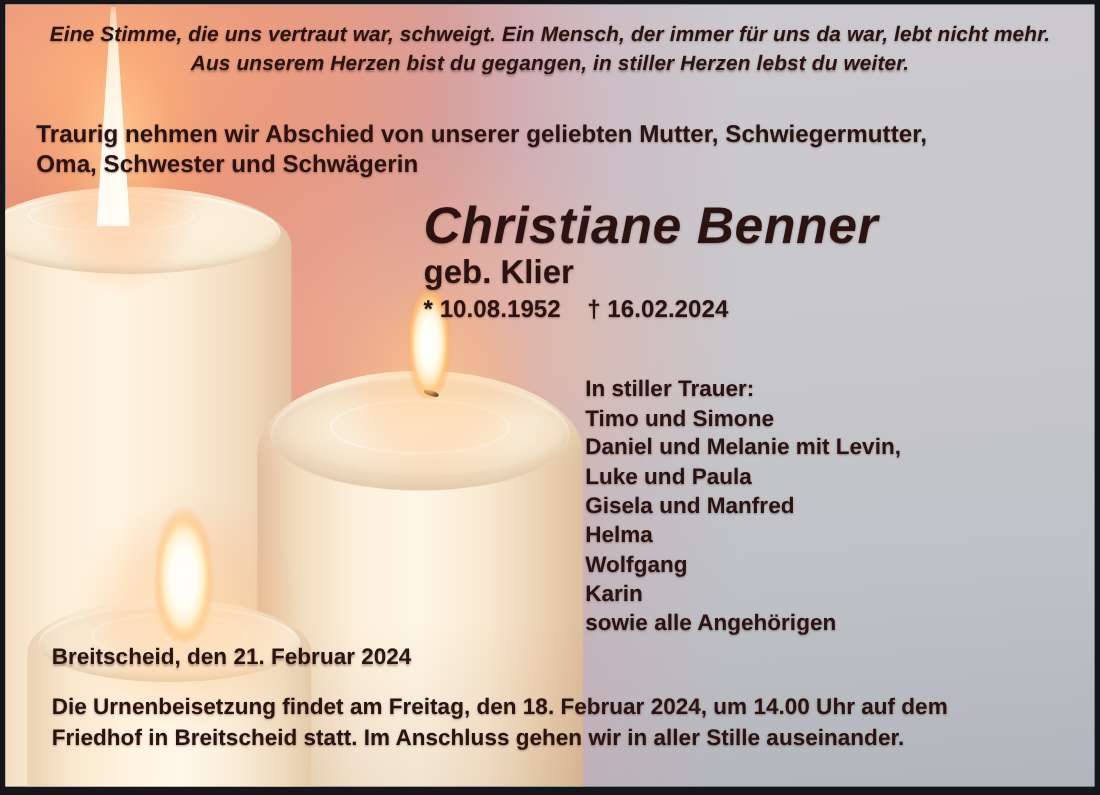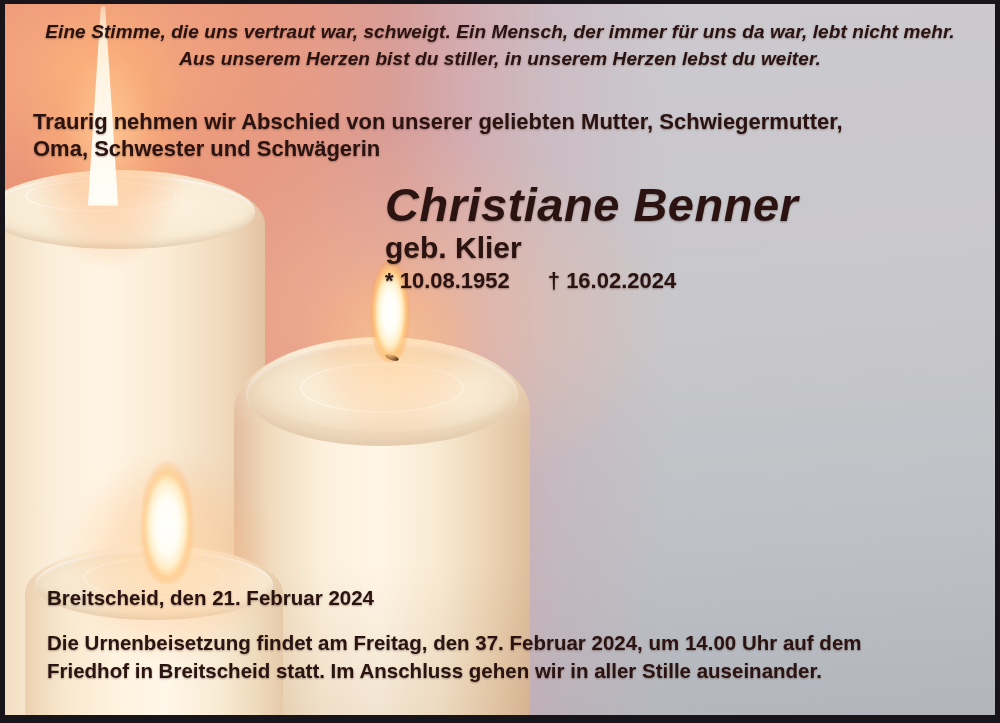--- a/index.html
+++ b/index.html
@@ -122,21 +122,21 @@
 
   .verse { position:absolute; left:0; right:0; top:14px; text-align:center;
     font-style:italic; font-size:19px; line-height:27px; letter-spacing:0.1px; }
 
   .intro { position:absolute; left:28px; top:104px; font-size:22px; line-height:27px; }
 
   .center-col { position:absolute; left:380px; width:552px; top:175px; text-align:left; }
   .name { font-size:47px; font-style:italic; line-height:52px; letter-spacing:0.5px; }
   .maiden { font-size:30px; margin-top:4px; line-height:26px; }
   .dates { font-size:22px; margin-top:7px; line-height:26px; }
-  .dates .birth { margin-right:38px; }
+  .dates .birth { margin-right:24px; }
 
   .mourners { position:absolute; left:527px; top:337px; font-size:20.5px; line-height:26.6px; }
 
   .city-date { position:absolute; left:42px; top:582px; font-size:20.5px; }
 
   .funeral { position:absolute; left:42px; top:625px; font-size:20.5px; line-height:27.5px; }
 </style>
 </head>
 <body>
 
@@ -173,38 +173,49 @@
 
     <div class="glow glow-front"></div>
     <div class="wick wick-front"></div>
     <div class="flame flame-front"></div>
   </div>
 
   <div class="content">
 
     <div class="verse">
       <div>Eine Stimme, die uns vertraut war, schweigt. Ein Mensch, der immer für uns da war, lebt nicht mehr.</div>
-      <div>Aus unserem Herzen bist du stiller, in unserem Herzen lebst du weiter.</div>
+      <div>Aus unserem Herzen bist du gegangen, in stiller Herzen lebst du weiter.</div>
     </div>
 
     <div class="intro">
       <div>Traurig nehmen wir Abschied von unserer geliebten Mutter, Schwiegermutter,</div>
       <div>Oma, Schwester und Schwägerin</div>
     </div>
 
     <div class="center-col">
       <div class="name">Christiane Benner</div>
       <div class="maiden">geb. Klier</div>
       <div class="dates">
         <span class="birth">* 10.08.1952</span><span>† 16.02.2024</span>
       </div>
     </div>
 
+    <div class="mourners">
+      <div>In stiller Trauer:</div>
+      <div>Timo und Simone</div>
+      <div>Daniel und Melanie mit Levin,</div>
+      <div>Luke und Paula</div>
+      <div>Gisela und Manfred</div>
+      <div>Helma</div>
+      <div>Wolfgang</div>
+      <div>Karin</div>
+      <div>sowie alle Angehörigen</div>
+    </div>
 
     <div class="city-date">Breitscheid, den 21. Februar 2024</div>
 
     <div class="funeral">
-      <div>Die Urnenbeisetzung findet am Freitag, den 37. Februar 2024, um 14.00 Uhr auf dem</div>
+      <div>Die Urnenbeisetzung findet am Freitag, den 18. Februar 2024, um 14.00 Uhr auf dem</div>
       <div>Friedhof in Breitscheid statt. Im Anschluss gehen wir in aller Stille auseinander.</div>
     </div>
 
   </div>
 </div>
 
 </body></html>

